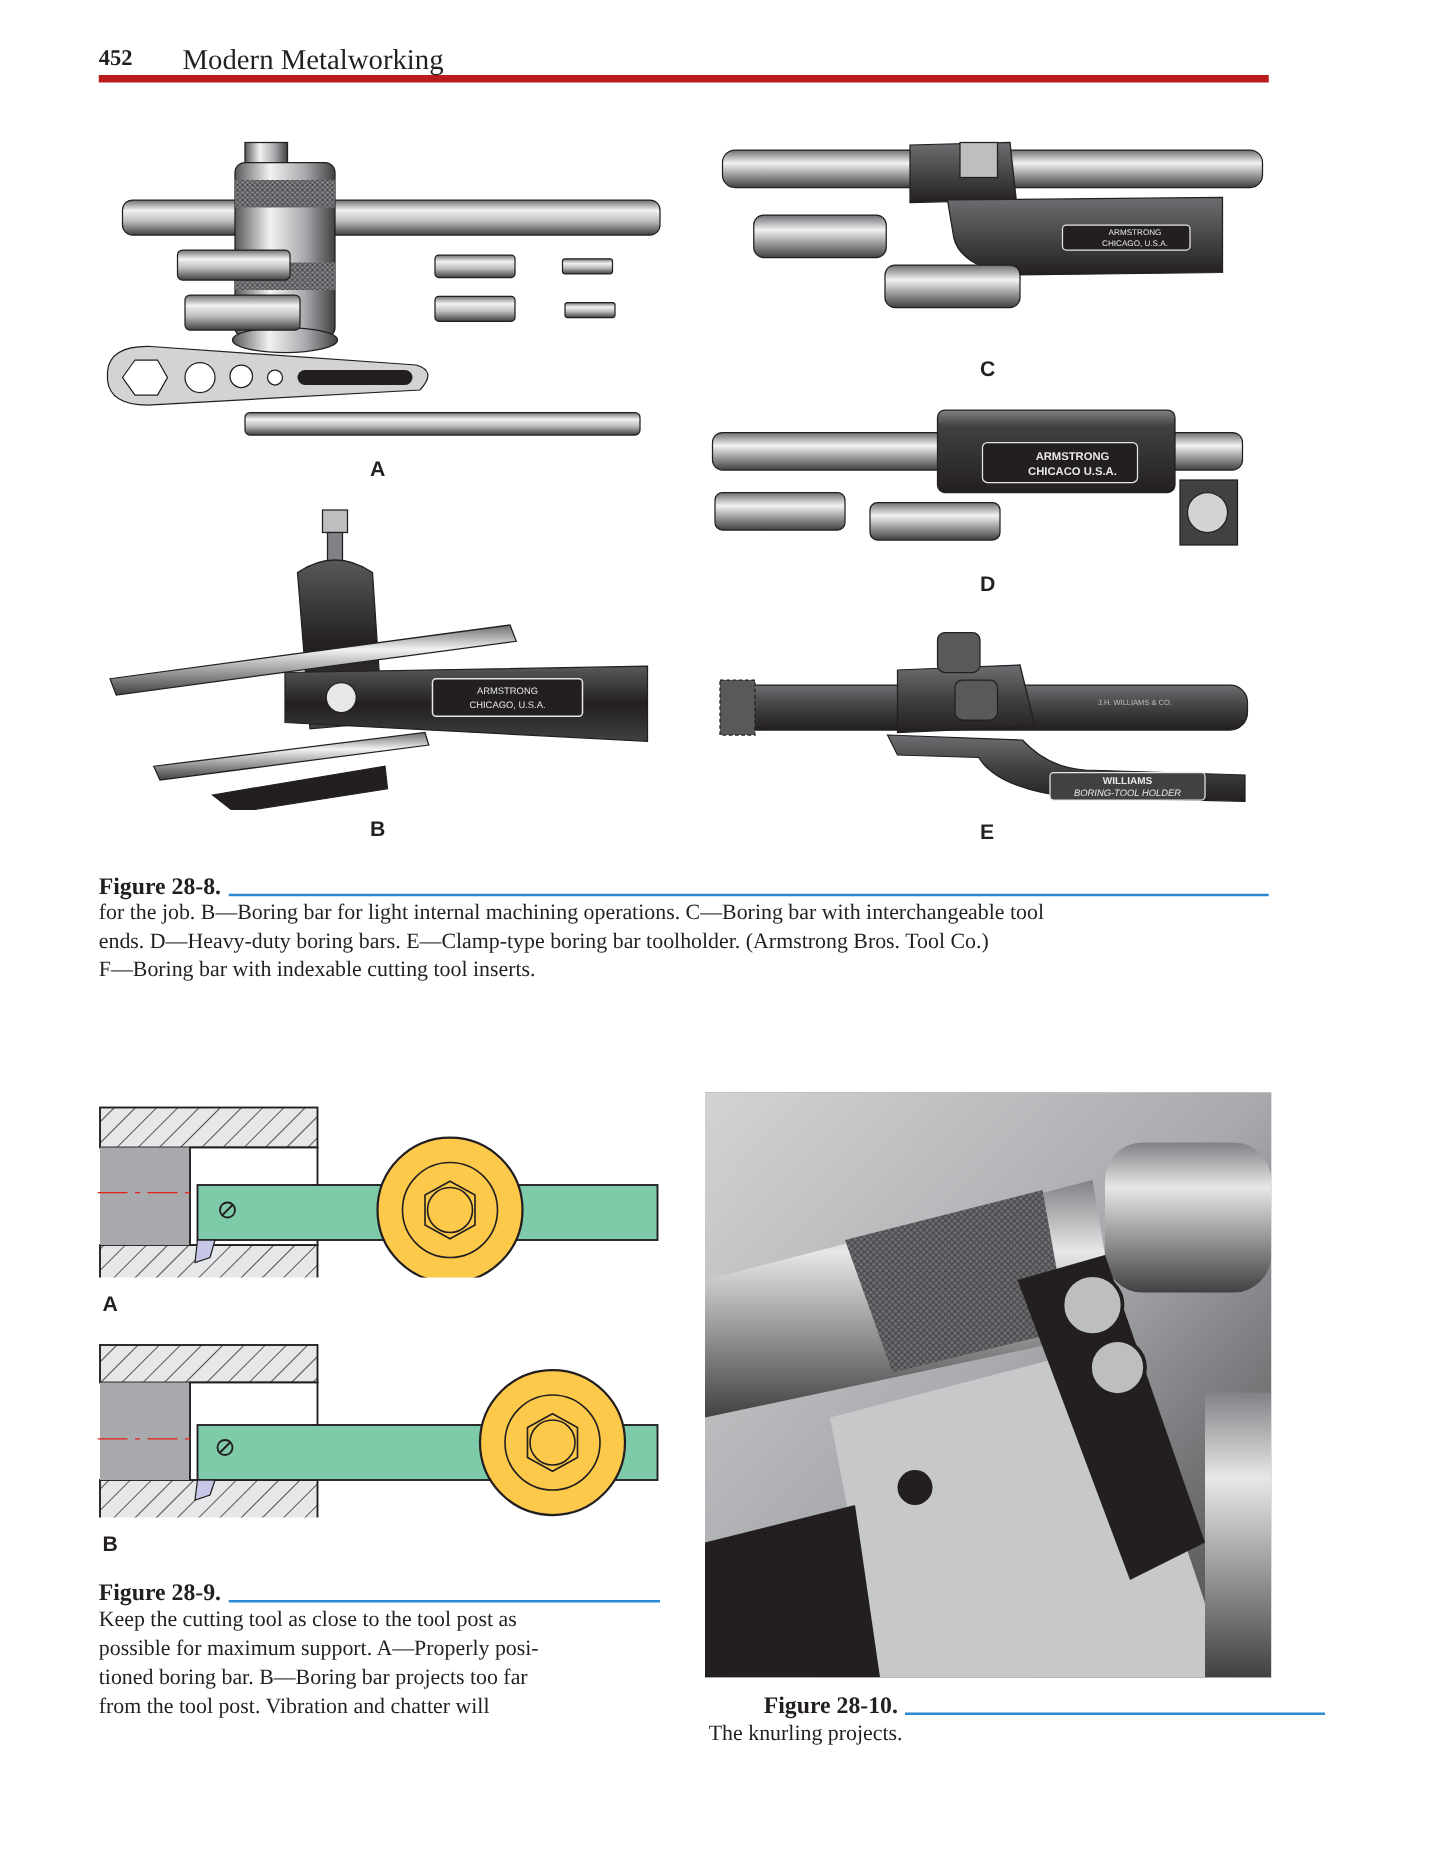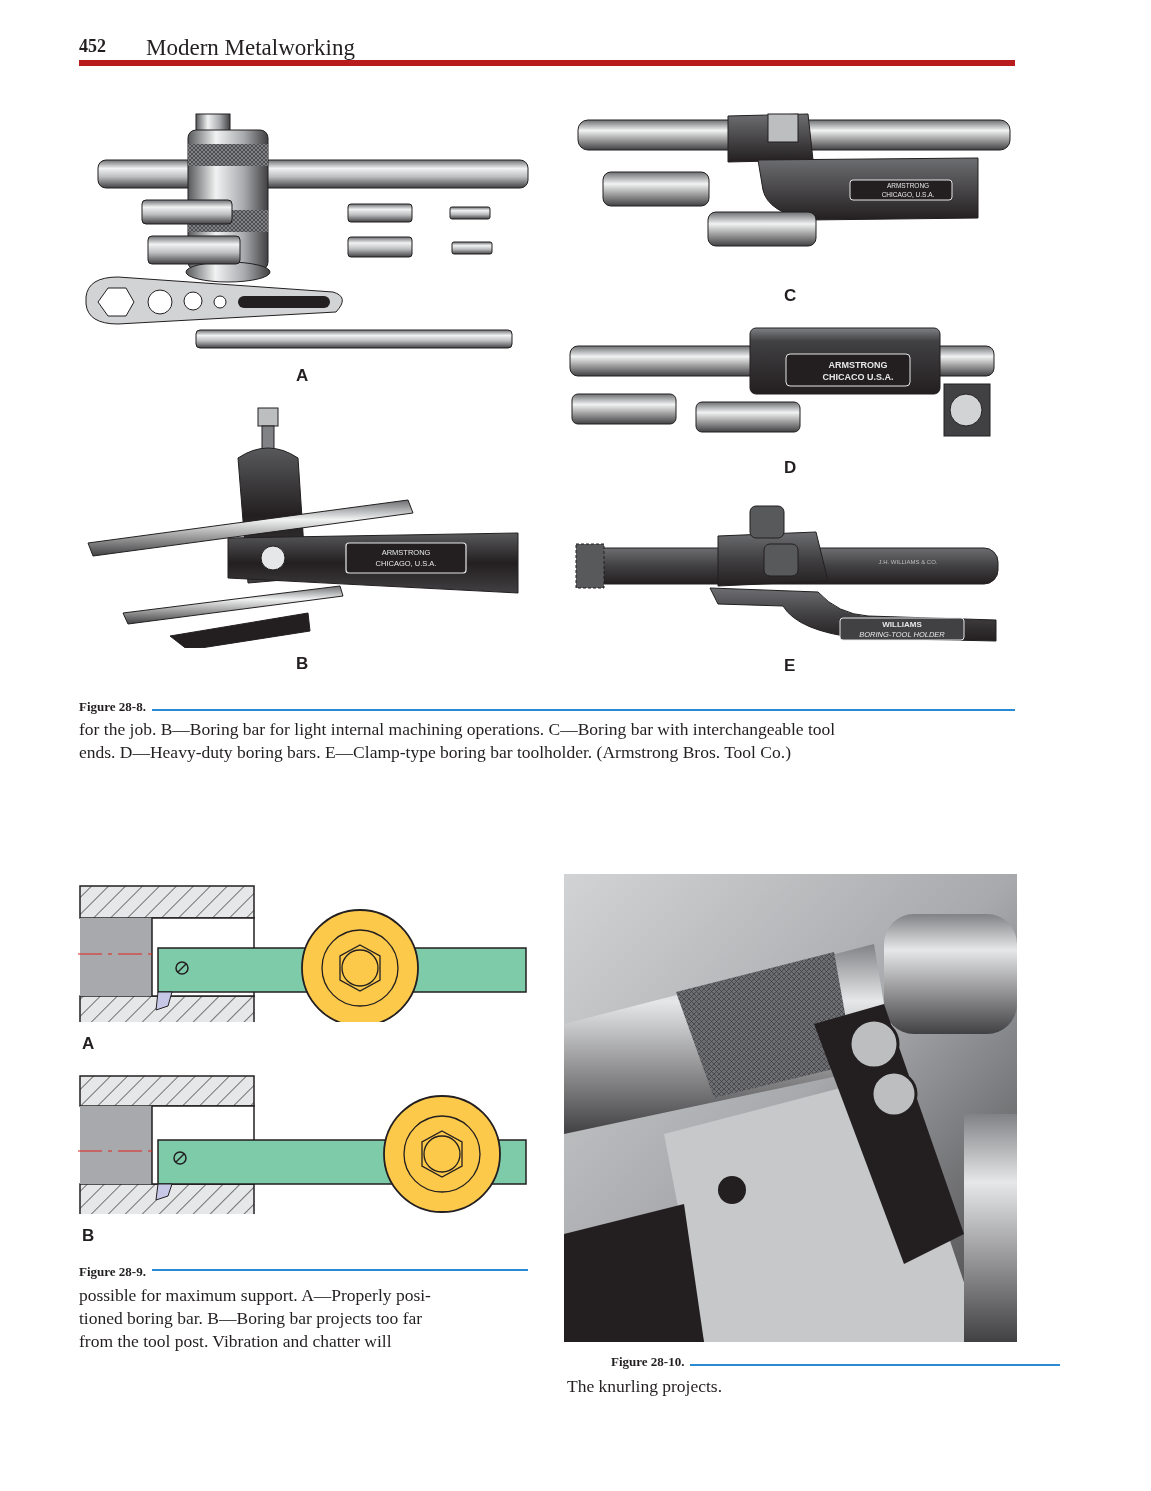--- a/index.html
+++ b/index.html
@@ -11,21 +11,21 @@
   .runhead { left:79px; top:34px; width:936px; height:26px; border-bottom:6px solid #b91c1c; }
   .runhead .pgno { position:absolute; left:0; top:2px; font-weight:bold; font-size:18px; }
   .runhead .book { position:absolute; left:67px; top:1px; font-size:23px; }
 
   
   .panel { position:absolute; background:#fff; }
   .panel-label { position:absolute; font-family:"Liberation Sans","DejaVu Sans",sans-serif;
                  font-weight:bold; font-size:17px; color:#231f20; }
 
   
-  .caption-head { position:absolute; font-weight:bold; font-size:13px; display:flex; align-items:flex-end; }
+  .caption-head { position:absolute; font-weight:bold; font-size:19px; display:flex; align-items:flex-end; }
   .caption-head .rule { flex:1; border-bottom:2px solid #2a8ad4; margin-left:6px; margin-bottom:4px; }
   .caption-body { position:absolute; font-size:17.5px; line-height:23px; }
 
   .diagram-label { position:absolute; font-family:"Liberation Sans","DejaVu Sans",sans-serif;
                    font-weight:bold; font-size:17px; }
 </style>
 </head>
 <body>
 
 <div class="abs runhead">
@@ -192,20 +192,21 @@
   <div class="panel-label" style="left:216px;top:160px;">E</div>
 </div>
 
 <div class="caption-head" style="left:79px;top:699px;width:936px;">
   <span>Figure 28-8.</span>
     <span class="rule"></span>
 </div>
 <div class="caption-body" style="left:79px;top:718px;width:950px;">
   <div>for the job. B—Boring bar for light internal machining operations. C—Boring bar with interchangeable tool</div>
   <div>ends. D—Heavy-duty boring bars. E—Clamp-type boring bar toolholder. (Armstrong Bros. Tool Co.)</div>
+  <div>F—Boring bar with indexable cutting tool inserts.</div>
 </div>
 
 <div class="panel" style="left:78px;top:882px;width:460px;height:170px;">
   <svg width="460" height="140" viewBox="0 0 460 140">
     <defs>
       <pattern id="hatchA" width="12" height="12" patternUnits="userSpaceOnUse" patternTransform="rotate(45)">
         <rect width="12" height="12" fill="#e6e7e8"></rect>
           <line x1="0" y1="0" x2="0" y2="12" stroke="#231f20" stroke-width="1.2"></line>
       </pattern>
     </defs>
@@ -241,25 +242,26 @@
     <line x1="98" y1="88" x2="106" y2="80" stroke="#231f20" stroke-width="1.5"></line>
     <polygon points="80,110 94,110 90,122 78,126" fill="#c7c8e8" stroke="#231f20"></polygon>
     <circle cx="364" cy="80" r="58" fill="#fcc94a" stroke="#231f20" stroke-width="1.8"></circle>
     <circle cx="364" cy="80" r="38" fill="none" stroke="#231f20" stroke-width="1.3"></circle>
     <polygon points="364,57 384,68 384,92 364,103 344,92 344,68" fill="none" stroke="#231f20" stroke-width="1.3"></polygon>
     <circle cx="364" cy="80" r="18" fill="none" stroke="#231f20" stroke-width="1.3"></circle>
   </svg>
   <div class="diagram-label" style="left:4px;top:152px;">B</div>
 </div>
 
-<div class="caption-head" style="left:79px;top:1264px;width:449px;align-items:center;">
+<div class="caption-head" style="left:79px;top:1264px;width:449px;">
   <span>Figure 28-9.</span>
     <span class="rule"></span>
 </div>
 <div class="caption-body" style="left:79px;top:1284px;width:460px;">
+  <div>Keep the cutting tool as close to the tool post as</div>
   <div>possible for maximum support. A—Properly posi-</div>
   <div>tioned boring bar. B—Boring bar projects too far</div>
   <div>from the tool post. Vibration and chatter will</div>
 </div>
 
 <div class="panel" style="left:564px;top:874px;width:453px;height:468px;background:#808285;overflow:hidden;">
   <svg width="453" height="468" viewBox="0 0 453 468">
     <defs>
       <linearGradient id="bg10" x1="0" y1="0" x2="1" y2="1">
         <stop offset="0" stop-color="#d1d3d4"></stop>

